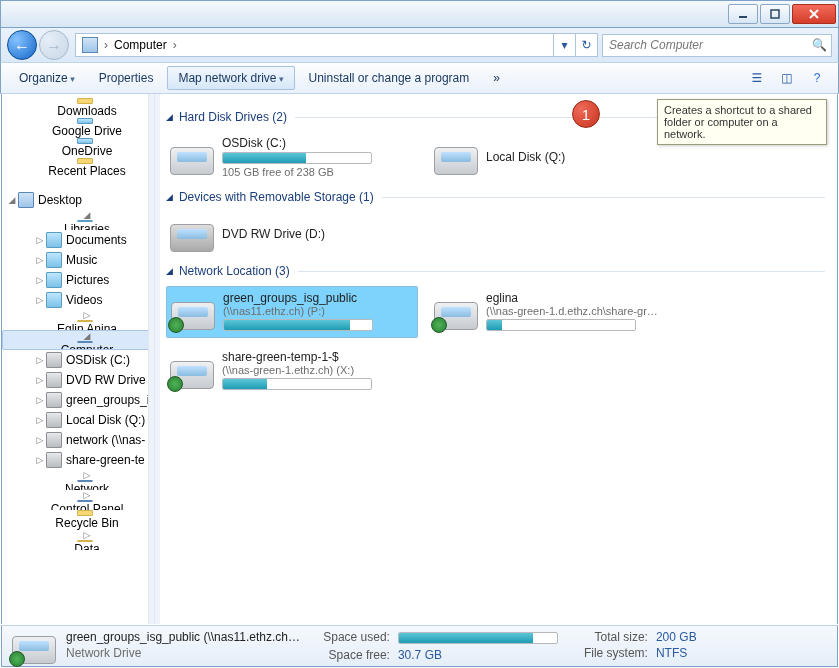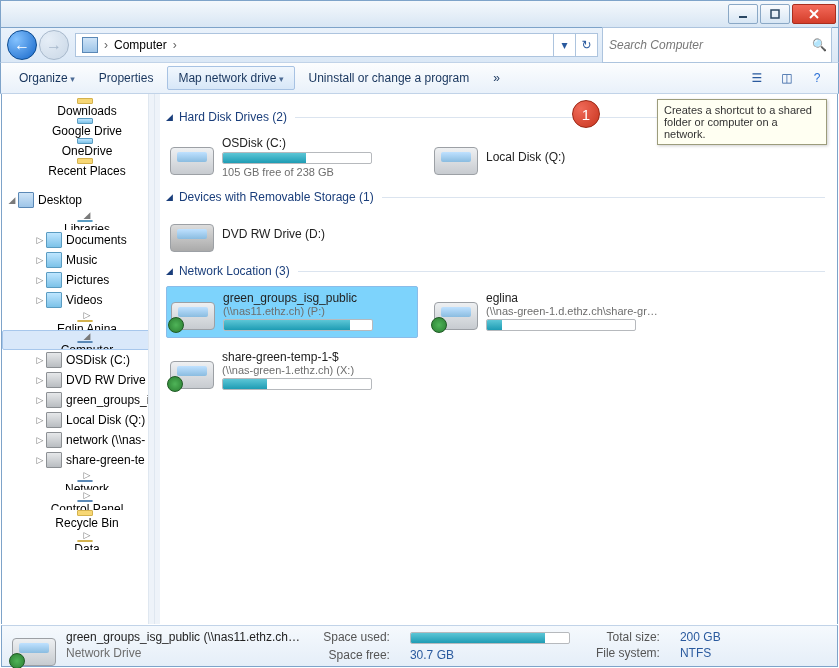--- a/index.html
+++ b/index.html
@@ -12,21 +12,21 @@
 .win-btn svg { display:block; }
 
 
 .addrbar { height:34px; background:linear-gradient(#eaf2fb,#dbe8f6); border-left:1px solid #7ea3c9; border-right:1px solid #7ea3c9; display:flex; align-items:center; padding:0 6px; }
 .nav-disc { width:30px; height:30px; border-radius:50%; background:radial-gradient(circle at 30% 30%,#85c3ff,#1566c9); border:1px solid #0b4a8f; display:flex; align-items:center; justify-content:center; color:#fff; font-size:16px; margin-right:2px; cursor:pointer; }
 .nav-disc.dis { background:radial-gradient(circle at 30% 30%,#e6eef7,#c9d7e6); border-color:#a8b9cc; color:#a8b9cc; }
 .breadcrumb { flex:1; height:24px; background:#fff; border:1px solid #adc4de; margin:0 4px; display:flex; align-items:center; font-size:12px; }
 .breadcrumb .seg { padding:0 6px; display:flex; align-items:center; gap:4px; }
 .breadcrumb .sep { color:#666; }
 .refresh, .dd { height:24px; width:22px; display:flex; align-items:center; justify-content:center; border-left:1px solid #adc4de; color:#2a5a9e; cursor:pointer; }
-.search { width:230px; height:36px; background:#fff; border:1px solid #adc4de; display:flex; align-items:center; }
+.search { width:230px; height:23px; background:#fff; border:1px solid #adc4de; display:flex; align-items:center; }
 .search .ph { color:#777; font-style:italic; padding-left:6px; flex:1; }
 .search .icon { width:22px; text-align:center; color:#2a5a9e; }
 
 
 .toolbar { height:32px; background:linear-gradient(#fcfdfe,#e9f1fa); border:1px solid #c1d3e8; border-left:1px solid #7ea3c9; border-right:1px solid #7ea3c9; display:flex; align-items:center; padding:0 8px; gap:4px; }
 .tool { padding:4px 10px; color:#18355d; cursor:pointer; border-radius:2px; }
 .tool.sel { background:linear-gradient(#f1f7fd,#d7e7f8); border:1px solid #a7c2e3; }
 .tool.withdd::after { content:" ▾"; font-size:9px; color:#4c6b95; }
 .spacer { flex:1; }
 .toolicon { width:26px; height:22px; display:flex; align-items:center; justify-content:center; color:#2a5a9e; cursor:pointer; }
@@ -55,25 +55,25 @@
 .drive-ico { width:44px; height:28px; background:linear-gradient(#eef0f2,#c7cbd0); border:1px solid #9ca0a5; border-radius:4px; position:absolute; bottom:0; }
 .drive-ico::after { content:""; position:absolute; top:4px; left:6px; right:6px; height:10px; background:linear-gradient(#bfe1ff,#8abce0); border-radius:2px; }
 .net-ico .drive-ico::before { content:""; position:absolute; bottom:-4px; left:-4px; width:14px; height:14px; background:radial-gradient(#4fb458,#2a7d31); border-radius:50%; border:1px solid #1e5a24; }
 .item .info { flex:1; overflow:hidden; }
 .item .lbl { font-size:12px; color:#222; white-space:nowrap; overflow:hidden; text-overflow:ellipsis; }
 .item .sub { font-size:11px; color:#6d6d6d; white-space:nowrap; overflow:hidden; text-overflow:ellipsis; }
 .bar { width:150px; height:12px; background:#fff; border:1px solid #b6b9bd; border-radius:2px; margin:2px 0; overflow:hidden; }
 .bar .fill { height:100%; background:linear-gradient(#5cc6d6,#1e9cb4); }
 
 
-.status { position:absolute; left:1px; right:1px; bottom:1px; height:42px; background:linear-gradient(#f5f9fd,#e5eef8); border:1px solid #c1d3e8; border-left:1px solid #7ea3c9; border-right:1px solid #7ea3c9; border-bottom:1px solid #7ea3c9; display:flex; align-items:flex-start; padding:4px 10px; font-size:11px; }
+.status { position:absolute; left:1px; right:1px; bottom:1px; height:42px; background:linear-gradient(#f5f9fd,#e5eef8); border:1px solid #c1d3e8; border-left:1px solid #7ea3c9; border-right:1px solid #7ea3c9; border-bottom:1px solid #7ea3c9; display:flex; align-items:center; padding:4px 10px; font-size:11px; }
 .status .big-ico { width:44px; height:36px; margin-right:10px; position:relative; }
 .status .cols { display:flex; gap:18px; align-items:flex-start; }
 .status .col { display:flex; flex-direction:column; gap:2px; }
-.kv { display:flex; gap:20px; }
+.kv { display:flex; gap:8px; }
 .kv .k { color:#555; min-width:72px; text-align:right; }
 .kv .v { color:#2a5a9e; }
 
 
 .hint { position:absolute; top:99px; right:12px; width:170px; background:#fffff2; border:1px solid #9c9c7c; padding:4px 6px; font-size:11px; color:#333; box-shadow:1px 1px 3px rgba(0,0,0,.2); }
 .badge { position:absolute; top:100px; left:572px; width:28px; height:28px; border-radius:50%; background:radial-gradient(circle at 30% 30%,#ef6a58,#c8341e); color:#fff; display:flex; align-items:center; justify-content:center; font-size:15px; border:1px solid #9a2614; }
 </style>
 </head>
 <body>
 

